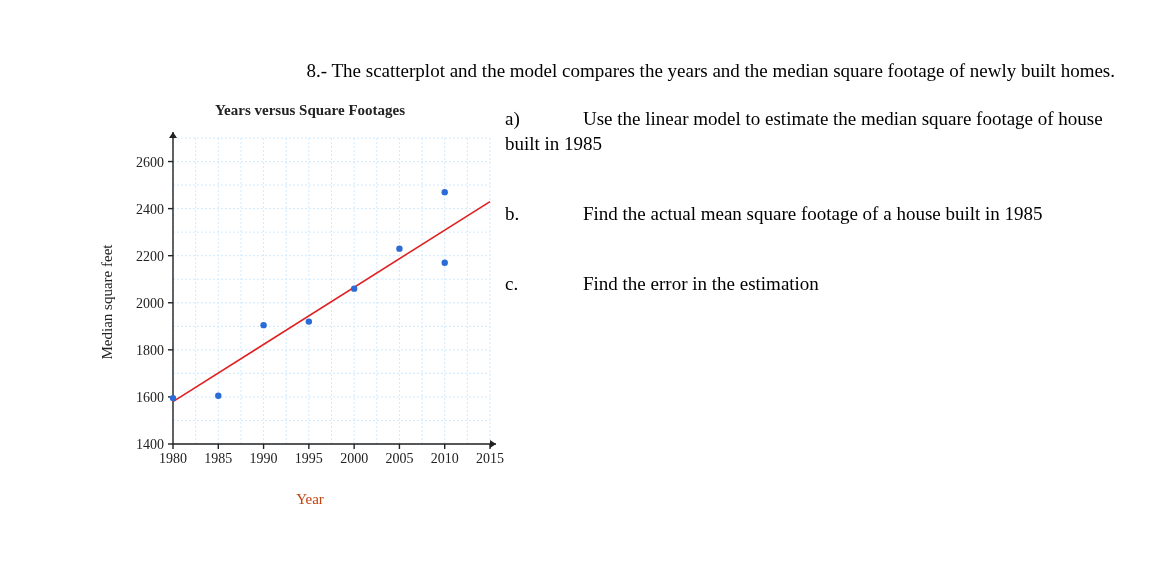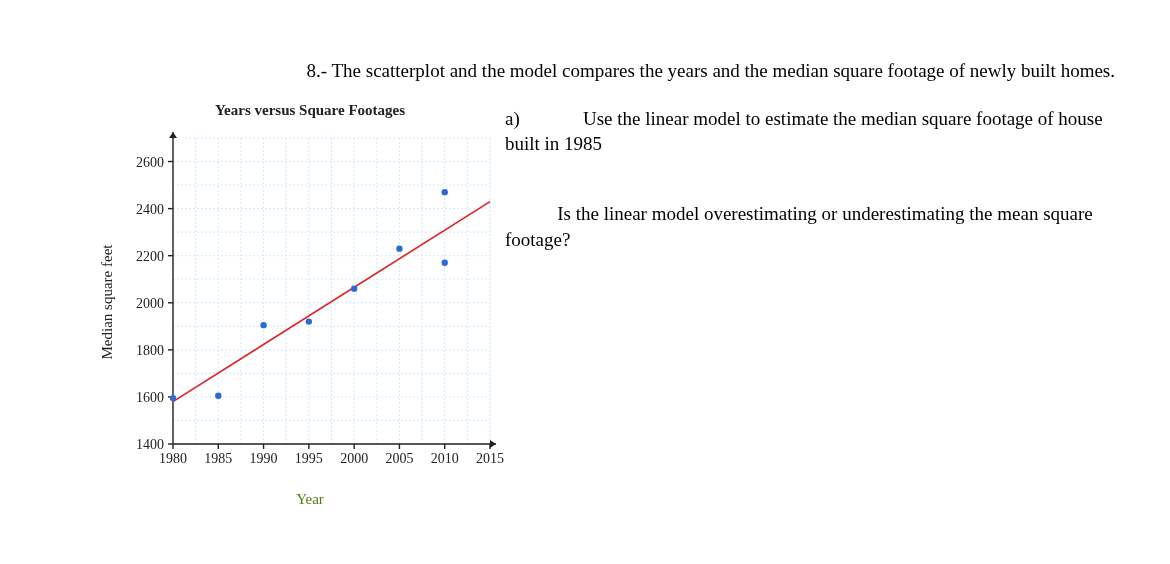--- a/index.html
+++ b/index.html
@@ -61,21 +61,21 @@
     font-size: 15px;
     color: #222;
     white-space: nowrap;
   }
   .xlabel {
     position: absolute;
     left: 0; right: 0;
     bottom: -6px;
     text-align: center;
     font-size: 15px;
-    color: #4d7c0f;
+    color: #c2410c;
   }
   .tick-text { font-family: "Times New Roman", Times, serif; font-size: 14px; fill: #222; }
   .grid-minor { stroke: #cfeaff; stroke-width: 1; stroke-dasharray: 2 2; }
   .axis { stroke: #222; stroke-width: 1.4; }
   .arrow { fill: #222; }
   .trend { stroke: #e02020; stroke-width: 1.6; fill: none; }
   .pt { fill: #2a6bd8; }
 </style>
 </head>
 <body>
@@ -166,17 +166,22 @@
         </svg>
       <div class="xlabel">Year</div>
     </div>
 
     <div class="questions">
       <div class="q-block">
         <span class="label">a)</span>&nbsp;&nbsp;&nbsp;&nbsp;&nbsp;&nbsp;&nbsp;
         <span class="indent">Use the linear model to estimate the median square footage of house built in 1985</span>
       </div>
       <div class="q-block">
-        &nbsp;&nbsp;&nbsp;&nbsp;&nbsp;&nbsp;&nbsp;&nbsp;&nbsp;&nbsp;&nbsp;<span class="indent">Is the linear model overestimating or underestimating  the mean square footage?</span>
+        <span class="label">b.</span>&nbsp;&nbsp;&nbsp;&nbsp;&nbsp;&nbsp;&nbsp;
+        <span class="indent">Find the actual mean square footage of a house built in 1985</span>
+      </div>
+      <div class="q-block">
+        <span class="label">c.</span>&nbsp;&nbsp;&nbsp;&nbsp;&nbsp;&nbsp;&nbsp;
+        <span class="indent">Find the error in the estimation</span>
       </div>
     </div>
   </div>
 </div>
 
 </body></html>

